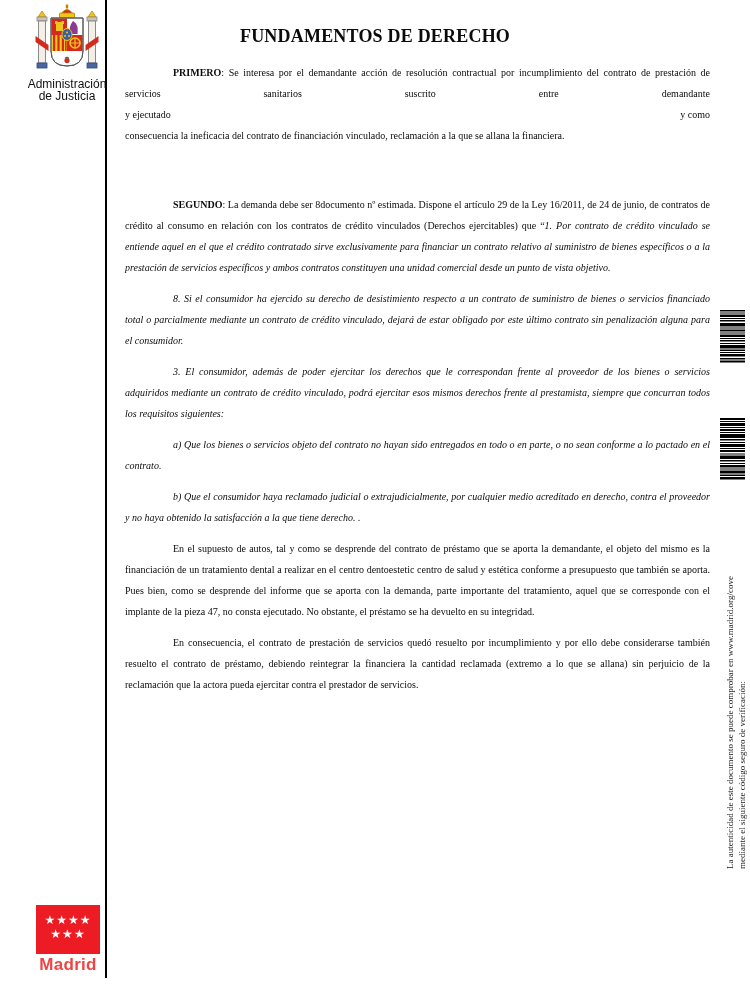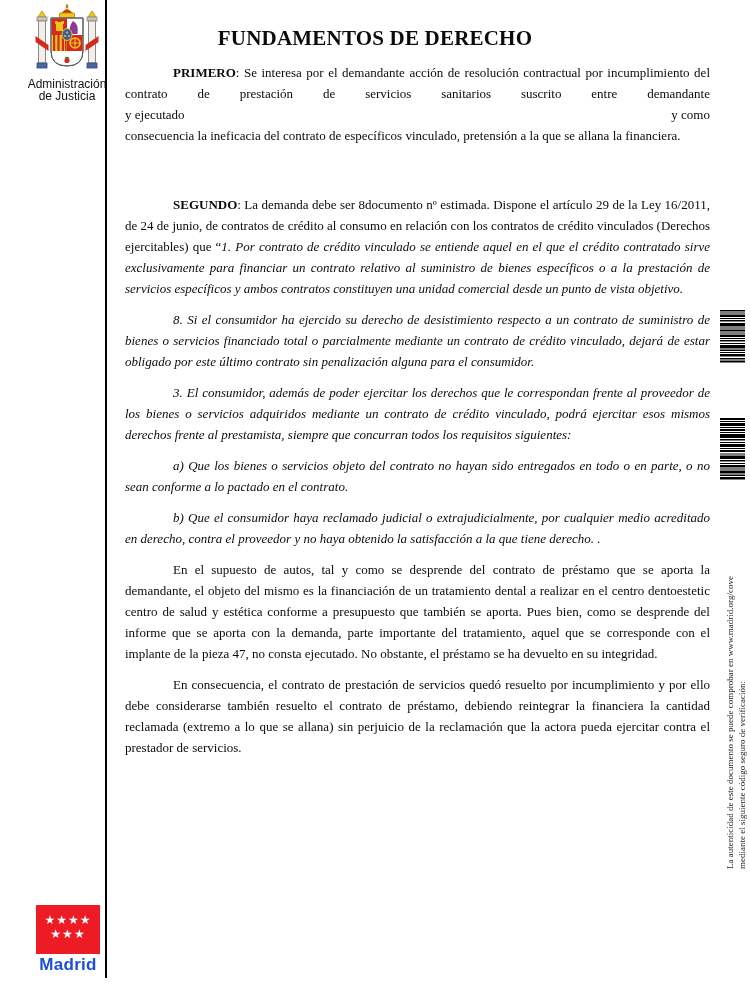--- a/index.html
+++ b/index.html
@@ -20,29 +20,29 @@
   .madrid-stars{
     position:absolute;left:0;width:64px;text-align:center;color:#fff;
     font-size:12px;line-height:12px;letter-spacing:1px;
     font-family:"DejaVu Sans",sans-serif;
   }
   .stars-r1{top:9px;}
   .stars-r2{top:23px;}
   .madrid-label{
     position:absolute;left:18px;top:955px;width:100px;text-align:center;
     font-family:"Liberation Sans","DejaVu Sans",sans-serif;
-    font-weight:bold;font-size:17px;color:#1d4ed8;letter-spacing:.3px;
+    font-weight:bold;font-size:17px;color:#ef4444;letter-spacing:.3px;
   }
   
   .doc-title{
     position:absolute;left:0;top:26px;width:750px;text-align:center;
-    font-weight:bold;font-size:21px;letter-spacing:.2px;
-  }
-  
-  .content{position:absolute;left:125px;top:62px;width:585px;font-size:13px;line-height:21px;text-align:justify;}
+    font-weight:bold;font-size:18px;letter-spacing:.2px;
+  }
+  
+  .content{position:absolute;left:125px;top:62px;width:585px;font-size:10px;line-height:21px;text-align:justify;}
   .content p{margin:0 0 10px 0;}
   .indent{text-indent:48px;}
   .lead{font-weight:bold;}
   .it{font-style:italic;}
   .p1a{text-align-last:justify;margin-bottom:0 !important;}
   .gap-line{display:flex;justify-content:space-between;height:21px;margin:0;}
   .p1c{margin-top:0 !important;}
   .para-segundo{margin-top:48px !important;}
   
   .footer{
@@ -117,21 +117,21 @@
 
   <div class="doc-title">FUNDAMENTOS DE DERECHO</div>
 
   <div class="content">
     <p class="indent p1a"><span class="lead">PRIMERO</span><span>: Se interesa por el demandante acción de resolución contractual por incumplimiento del contrato de prestación de servicios sanitarios suscrito entre demandante</span></p>
     <div class="gap-line">
       <span>y ejecutado</span>
       <span></span>
       <span>y como</span>
     </div>
-    <p class="p1c">consecuencia la ineficacia del contrato de específicos vinculado, pretensión a la que se allana la financiera.</p>
+    <p class="p1c">consecuencia la ineficacia del contrato de financiación vinculado, reclamación a la que se allana la financiera.</p>
 
     <p class="indent para-segundo"><span class="lead">SEGUNDO</span><span>: La demanda debe ser  8documento nº estimada. Dispone el artículo 29 de la Ley 16/2011, de 24 de junio, de contratos de crédito al consumo en relación con los contratos de crédito vinculados (Derechos ejercitables) que “</span><span class="it">1. Por contrato de crédito vinculado se entiende aquel en el que el crédito contratado sirve exclusivamente para financiar un contrato relativo al suministro de bienes específicos o a la prestación de servicios específicos y ambos contratos constituyen una unidad comercial desde un punto de vista objetivo.</span></p>
 
     <p class="indent it">8. Si el consumidor ha ejercido su derecho de desistimiento respecto a un contrato de suministro de bienes o servicios financiado total o parcialmente mediante un contrato de crédito vinculado, dejará de estar obligado por este último contrato sin penalización alguna para el consumidor.</p>
     <p class="indent it">3. El consumidor, además de poder ejercitar los derechos que le correspondan frente al proveedor de los bienes o servicios adquiridos mediante un contrato de crédito vinculado, podrá ejercitar esos mismos derechos frente al prestamista, siempre que concurran todos los requisitos siguientes:</p>
     <p class="indent it">a) Que los bienes o servicios objeto del contrato no hayan sido entregados en todo o en parte, o no sean conforme a lo pactado en el contrato.</p>
     <p class="indent it">b) Que el consumidor haya reclamado judicial o extrajudicialmente, por cualquier medio acreditado en derecho, contra el proveedor y no haya obtenido la satisfacción a la que tiene derecho. .</p>
     <p class="indent">En el supuesto de autos, tal y como se desprende del contrato de préstamo  que se aporta la demandante, el objeto del mismo es la financiación de un tratamiento dental a realizar en el centro dentoestetic centro de salud y estética conforme a presupuesto que también se aporta. Pues bien, como se desprende del informe que se aporta con la demanda, parte importante del tratamiento, aquel que se corresponde con el implante de la pieza 47, no consta ejecutado. No obstante, el préstamo se ha devuelto en su integridad.</p>
     <p class="indent">En consecuencia, el contrato de prestación de servicios quedó resuelto por incumplimiento y por ello debe considerarse también resuelto el contrato de préstamo, debiendo reintegrar la financiera la cantidad reclamada (extremo a lo que se allana) sin perjuicio de la reclamación que la actora pueda ejercitar contra el prestador de servicios.</p>
   </div>

